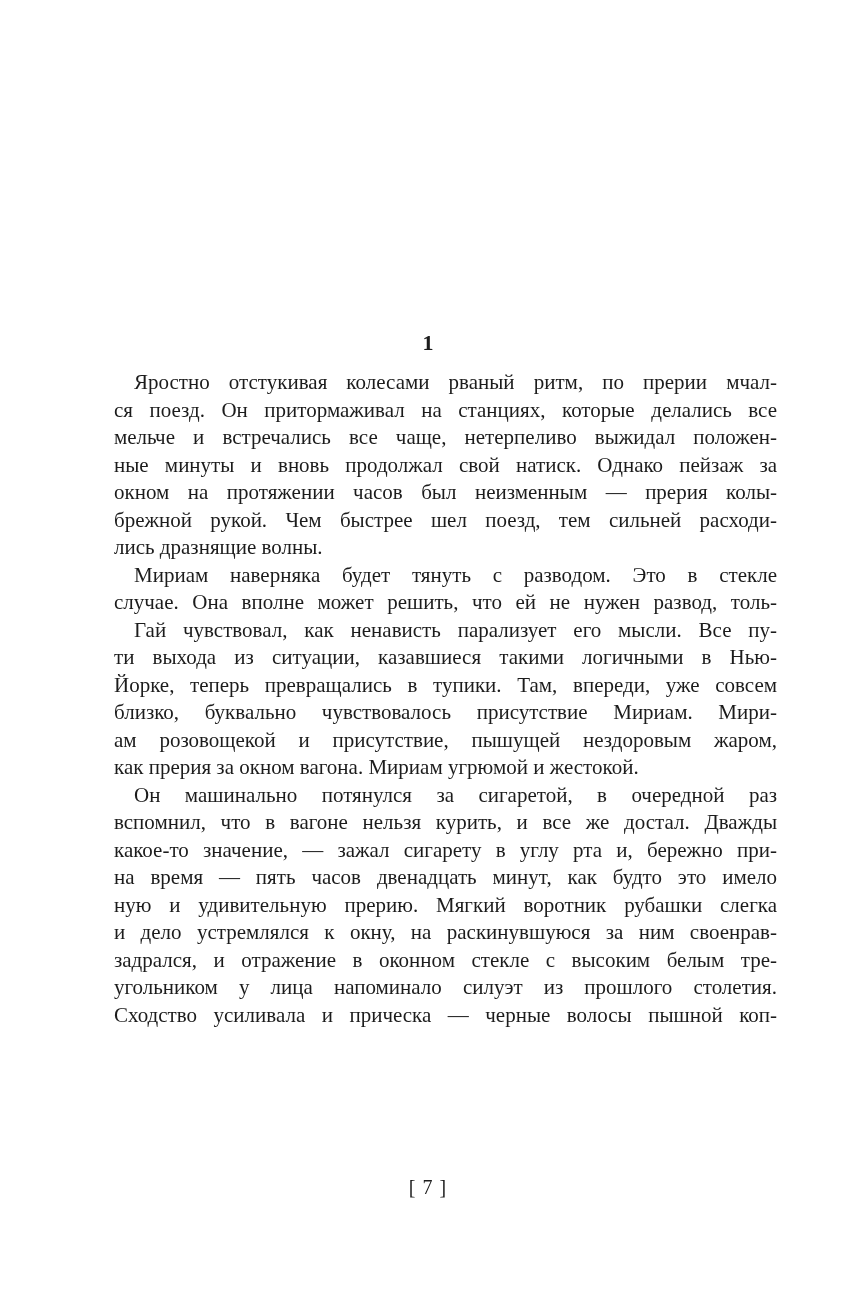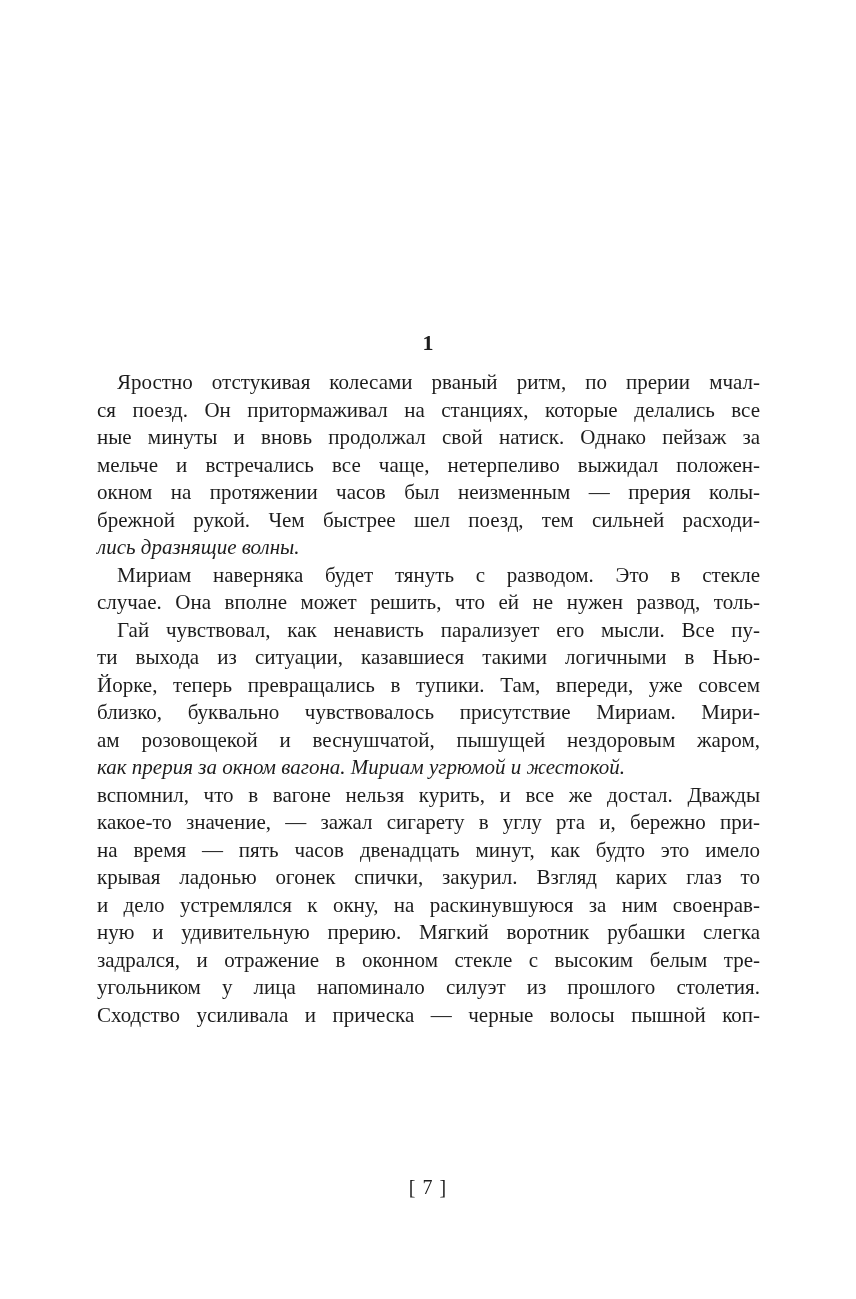--- a/index.html
+++ b/index.html
@@ -22,35 +22,35 @@
     left: 0;
     width: 100%;
     text-align: center;
     font-size: 22px;
     font-weight: 700;
     line-height: 26px;
   }
   .body-text {
     position: absolute;
     top: 369px;
-    left: 97px;
+    left: 114px;
     width: 663px;
     font-size: 21px;
     line-height: 27.5px;
   }
   .paragraph { margin: 0; padding: 0; }
   .line {
     text-align: justify;
     text-align-last: justify;
     white-space: normal;
     height: 27.5px;
     overflow: visible;
   }
   .line.indent { text-indent: 20px; }
-  .line.endline { text-align-last: left; font-style: italic; }
+  .line.endline { text-align-last: left; }
   .page-number {
     position: absolute;
     top: 1174px;
     left: 0;
     width: 100%;
     text-align: center;
     font-size: 20px;
     line-height: 26px;
     letter-spacing: 1px;
   }
@@ -58,45 +58,45 @@
 </head>
 <body>
 
 <div class="page">
   <div class="chapter-number">1</div>
 
   <div class="body-text">
       <div class="paragraph">
         <div class="line indent">Яростно отстукивая колесами рваный ритм, по прерии мчал-</div>
         <div class="line">ся поезд. Он притормаживал на станциях, которые делались все</div>
+        <div class="line">мельче и встречались все чаще, нетерпеливо выжидал положен-</div>
         <div class="line">ные минуты и вновь продолжал свой натиск. Однако пейзаж за</div>
-        <div class="line">мельче и встречались все чаще, нетерпеливо выжидал положен-</div>
         <div class="line">окном на протяжении часов был неизменным — прерия колы-</div>
         <div class="line">брежной рукой. Чем быстрее шел поезд, тем сильней расходи-</div>
         <div class="line endline">лись дразнящие волны.</div>
       </div>
       <div class="paragraph">
         <div class="line indent">Мириам наверняка будет тянуть с разводом. Это в стекле</div>
         <div class="line">случае. Она вполне может решить, что ей не нужен развод, толь-</div>
       </div>
       <div class="paragraph">
         <div class="line indent">Гай чувствовал, как ненависть парализует его мысли. Все пу-</div>
         <div class="line">ти выхода из ситуации, казавшиеся такими логичными в Нью-</div>
         <div class="line">Йорке, теперь превращались в тупики. Там, впереди, уже совсем</div>
         <div class="line">близко, буквально чувствовалось присутствие Мириам. Мири-</div>
-        <div class="line">ам розовощекой и веснушчатой, пышущей нездоровым жаром,</div>
+        <div class="line">ам розовощекой и присутствие, пышущей нездоровым жаром,</div>
         <div class="line endline">как прерия за окном вагона. Мириам угрюмой и жестокой.</div>
       </div>
       <div class="paragraph">
+        <div class="line indent">Он машинально потянулся за сигаретой, в очередной раз</div>
         <div class="line">вспомнил, что в вагоне нельзя курить, и все же достал. Дважды</div>
         <div class="line">какое-то значение, — зажал сигарету в углу рта и, бережно при-</div>
         <div class="line">на время — пять часов двенадцать минут, как будто это имело</div>
-        <div class="line">крывая ладонью огонек спички, закурил. Взгляд карих глаз то</div>
+        <div class="line">ную и удивительную прерию. Мягкий воротник рубашки слегка</div>
         <div class="line">и дело устремлялся к окну, на раскинувшуюся за ним своенрав-</div>
-        <div class="line">ную и удивительную прерию. Мягкий воротник рубашки слегка</div>
         <div class="line">задрался, и отражение в оконном стекле с высоким белым тре-</div>
         <div class="line">угольником у лица напоминало силуэт из прошлого столетия.</div>
         <div class="line">Сходство усиливала и прическа — черные волосы пышной коп-</div>
       </div>
     </div>
 
   <div class="page-number">[ 7 ]</div>
 </div>
 
 </body></html>

